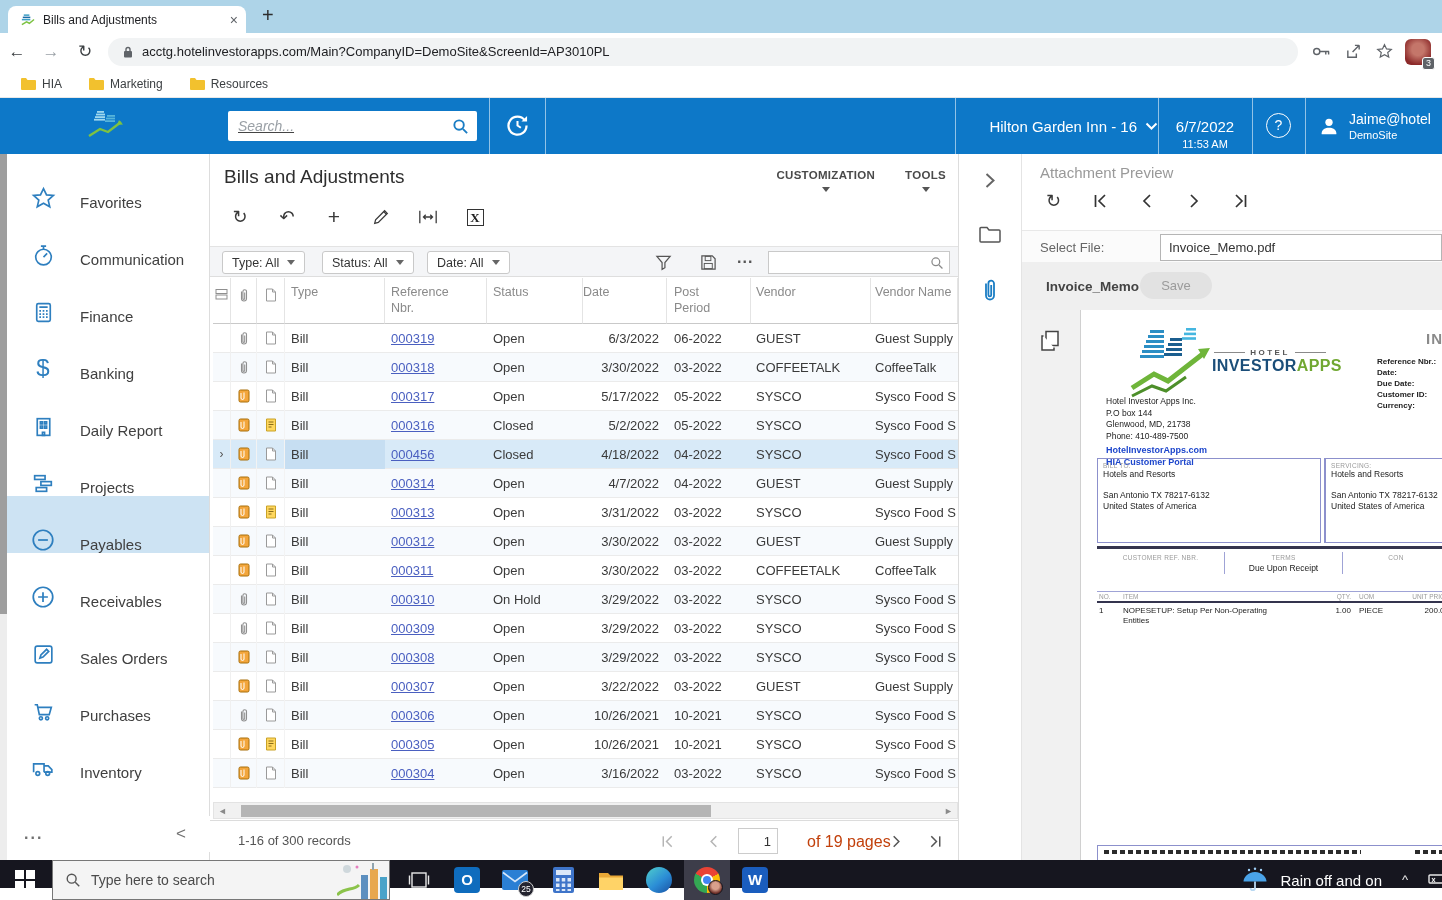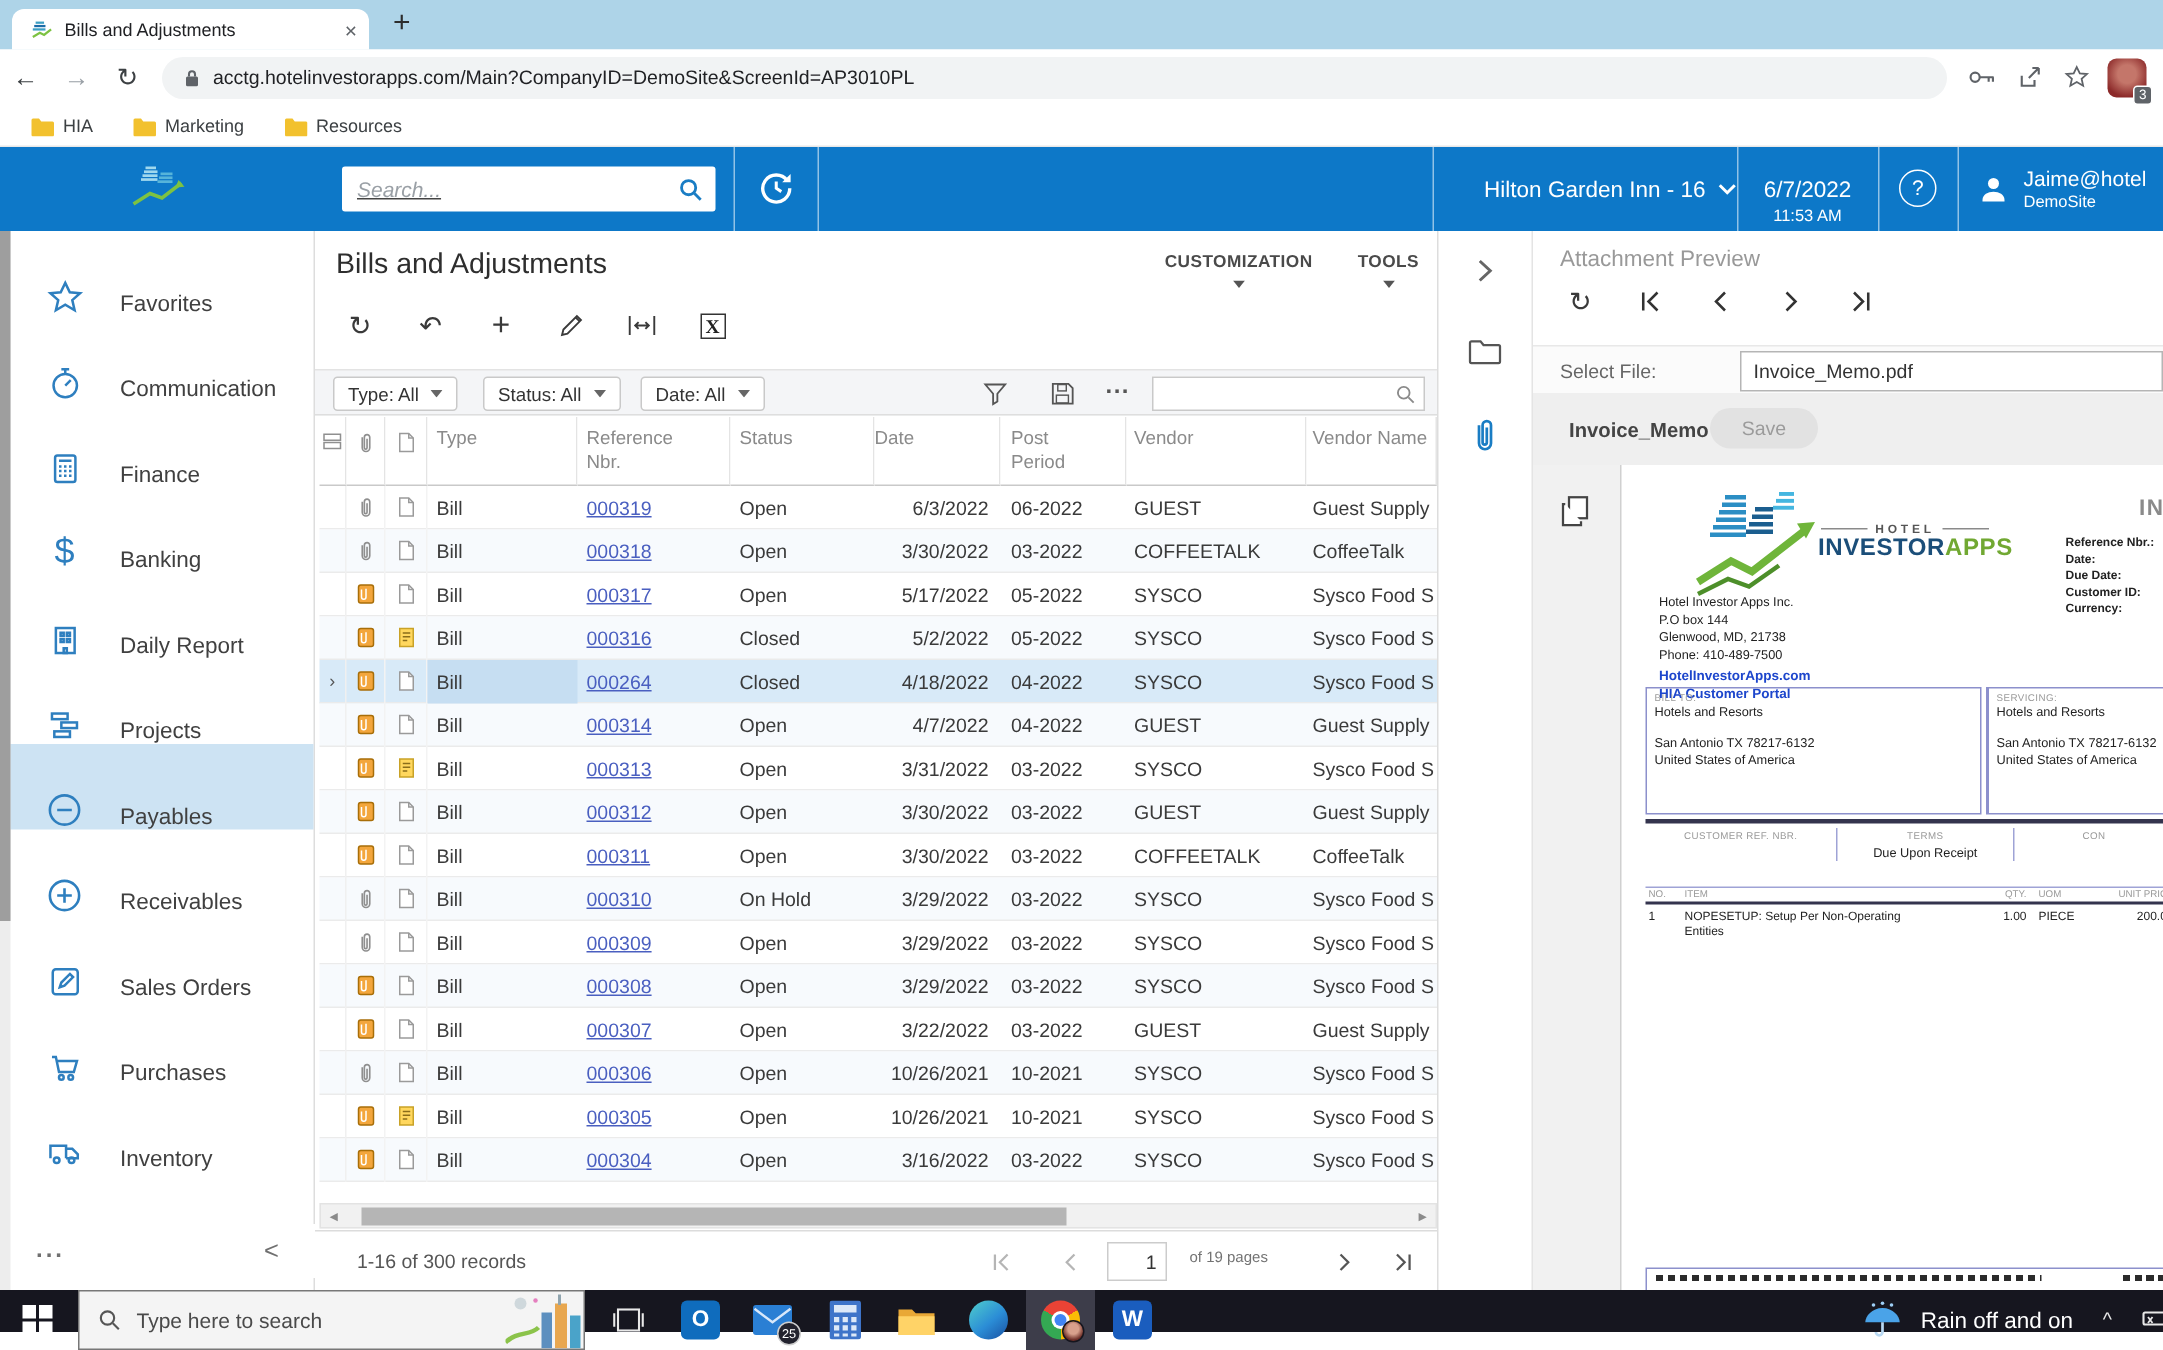--- a/index.html
+++ b/index.html
@@ -15,21 +15,21 @@
   #tab-close { color:#5f6368; font-size:14px; cursor:default; }
   #newtab { position:absolute; left:262px; top:4px; font-size:20px; color:#2d2d2d; }
   #urlbar { position:absolute; left:0; top:33px; width:1442px; height:37px; background:#fff; display:flex; align-items:center; }
   .navbtn { width:34px; text-align:center; font-size:17px; }
   #url-pill { margin-left:6px; width:1190px; height:28px; background:#f1f3f4; border-radius:14px; display:flex; align-items:center; padding:0 14px; }
   #url-text { font-size:13px; color:#202124; margin-left:8px; }
   .chromeicon { margin-left:14px; }
   #avatar { margin-left:12px; width:26px; height:26px; border-radius:6px; background:radial-gradient(circle at 50% 40%, #c4766a 0 30%, #8c2a2a 75%); position:relative; }
   #avatar-badge { position:absolute; right:-4px; bottom:-5px; width:13px; height:13px; background:#5f6368; border:1px solid #fff; border-radius:3px; color:#fff; font-size:9px; text-align:center; line-height:11px; }
   #bookmarks { position:absolute; left:0; top:70px; width:1442px; height:28px; background:#fff; border-bottom:1px solid #e8e8e8; display:flex; align-items:center; padding-left:20px; gap:26px; }
-  .bm { display:flex; align-items:flex-end; gap:6px; font-size:12px; color:#3c4043; }
+  .bm { display:flex; align-items:flex-start; gap:6px; font-size:12px; color:#3c4043; }
 
   
   #appheader { position:absolute; left:0; top:98px; width:1442px; height:56px; background:#0d78c8; }
   .hsep { position:absolute; top:0; width:1px; height:56px; background:rgba(255,255,255,.55); }
   #applogo { position:absolute; left:82px; top:11px; }
   #hsearch { position:absolute; left:228px; top:13px; width:249px; height:30px; background:#fff; border-radius:2px; display:flex; align-items:center; padding:0 8px 0 10px; }
   #hsearch input { border:none; outline:none; flex:1; font-size:14px; font-style:italic; color:#444; font-family:"Liberation Sans",sans-serif;text-decoration:underline; }
   #hsearch input::placeholder { color:#9aa0a6; font-style:italic; }
   #timerbtn { position:absolute; left:504px; top:14px; }
   #company { position:absolute; left:955px; top:0; width:203px; height:56px; color:#fff; font-size:15px; display:flex; align-items:center; justify-content:flex-end; gap:8px; }
@@ -93,21 +93,21 @@
   #hscroll { position:absolute; left:3px; top:648px; width:745px; height:17px; background:#f1f1f1; border:1px solid #e3e3e3; }
   #hthumb { position:absolute; left:27px; top:2px; width:470px; height:12px; background:#b5b5b5; }
   .scr-arrow { position:absolute; top:3px; font-size:9px; color:#8a8a8a; }
 
   #gfooter { position:absolute; left:0; top:666px; width:748px; height:40px; border-top:1px solid #dcdcdc; }
   #rec-count { position:absolute; left:28px; top:12px; font-size:13px; color:#555; }
   .pgico { position:absolute; top:13px; }
   .pgico.dis { color:#b5b5b5; }
   .pgico.en { color:#555; }
   #page-input { position:absolute; left:528px; top:7px; width:40px; height:26px; border:1px solid #ccc; font-size:13px; text-align:right; padding-right:6px; color:#333; font-family:"Liberation Sans",sans-serif; }
-  #pages-label { position:absolute; left:583px; top:12px; font-size:10px; color:#737373; }
+  #pages-label { position:absolute; left:597px; top:12px; font-size:16px; color:#c2410c; }
 
   
   #rightstrip { position:absolute; left:958px; top:154px; width:64px; height:706px; background:#fff; border-left:1px solid #ddd; border-right:1px solid #e4e4e4; }
   .stripico { position:absolute; left:50%; transform:translateX(-50%); }
 
   
   #rightpanel { position:absolute; left:1022px; top:154px; width:420px; height:706px; background:#fff; }
   #ap-title { position:absolute; left:18px; top:10px; font-size:15px; color:#999; }
   #ap-nav { position:absolute; left:24px; top:38px; display:flex; gap:31px; align-items:center; color:#333; }
   #ap-selectrow { position:absolute; left:0; top:76px; width:420px; height:32px; border-top:1px solid #e8e8e8; background:#fbfbfb; }
@@ -653,21 +653,21 @@
             </svg>
           </div>
           <div class="gcell c-doc">
             <svg width="12" height="14" viewBox="0 0 12 14">
               <path d="M1.5 1h6l3 3v9h-9z" fill="#fff" stroke="#9a9a9a"></path>
               <path d="M7.5 1v3h3" fill="none" stroke="#9a9a9a"></path>
             </svg>
           </div>
           <div class="gcell c-type">Bill</div>
           <div class="gcell c-ref">
-            <a class="reflink">000264</a>
+            <a class="reflink">000456</a>
           </div>
           <div class="gcell c-status">Closed</div>
           <div class="gcell c-date">4/18/2022</div>
           <div class="gcell c-period">04-2022</div>
           <div class="gcell c-vendor">SYSCO</div>
           <div class="gcell c-vname">Sysco Food S</div>
         </div>
         <div class="grow alt">
           <div class="gcell c-gutter"></div>
           <div class="gcell c-clip">

